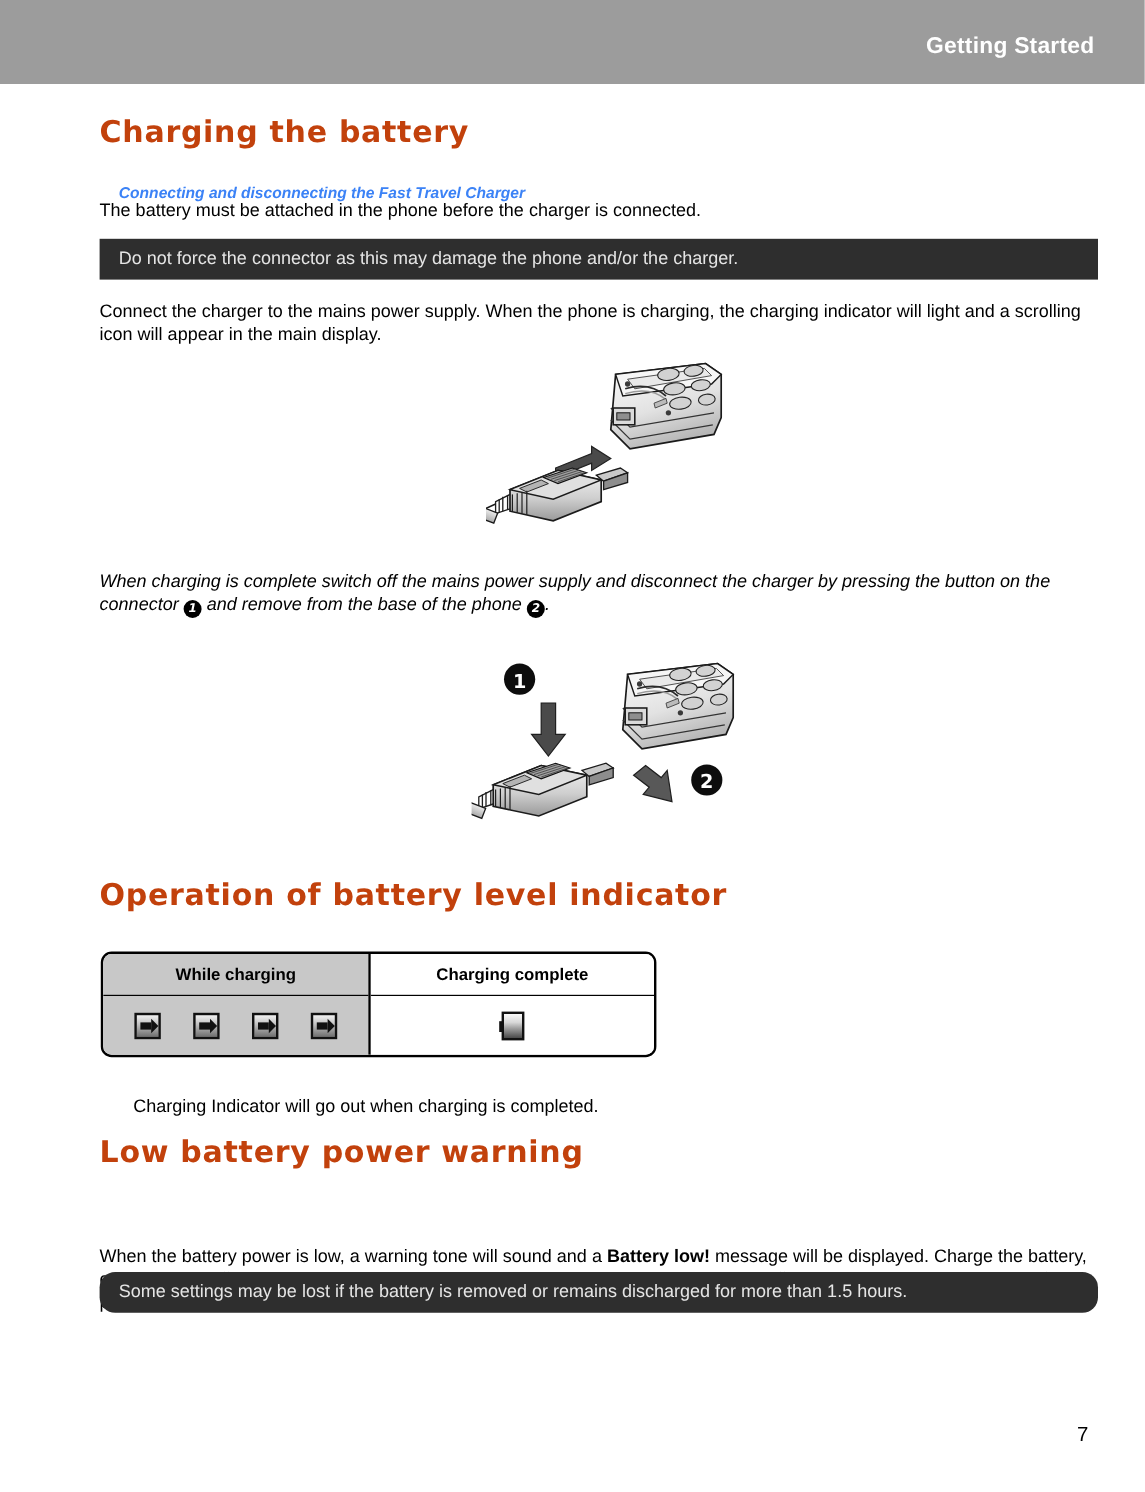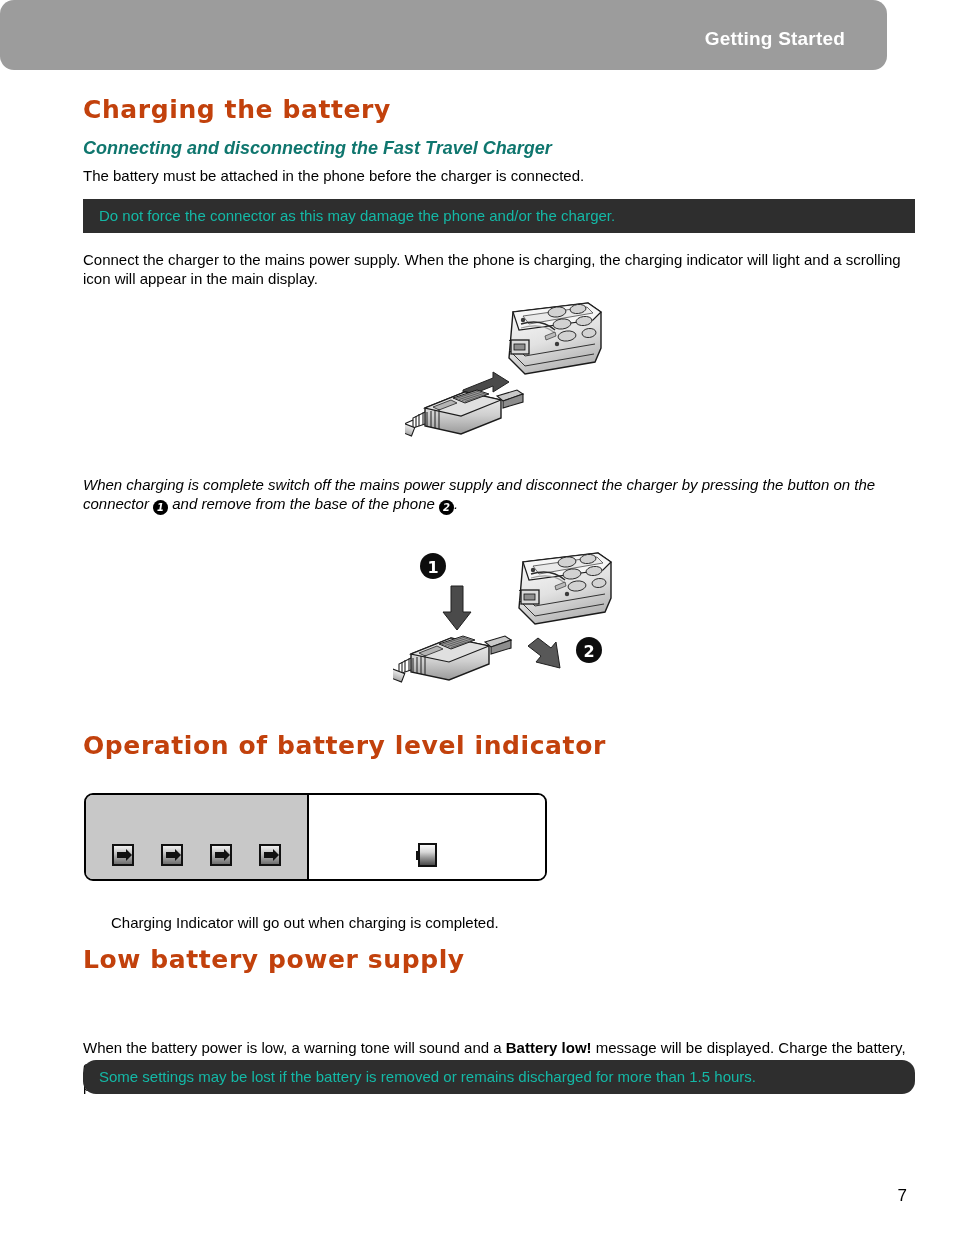--- a/index.html
+++ b/index.html
@@ -13,25 +13,24 @@
     position: relative;
     font-family: "Liberation Sans", sans-serif;
     color: #000000;
     overflow: hidden;
   }
 
   
   .page-header {
     position: absolute;
     left: 0; top: 0;
-    width: 887px;
+    width: 954px;
     height: 70px;
     background: #9c9c9c;
     box-sizing: border-box;
-    border-radius: 14px;
   }
   .page-header .header-title {
     position: absolute;
     right: 42px;
     top: 28px;
     font-size: 19px;
     font-weight: bold;
     color: #ffffff;
     letter-spacing: .2px;
     white-space: nowrap;
@@ -50,41 +49,41 @@
     font-size: 25px;
     font-weight: bold;
     letter-spacing: .6px;
     margin: 0;
     padding: 0;
     line-height: 1.1;
     color: #c2410c;
   }
 
   h2.sub-title {
-    font-size: 18px;
+    font-size: 13px;
     font-weight: bold;
     font-style: italic;
-    margin: 0;
+    margin: 16px;
     padding: 0;
     line-height: 1.15;
-    color: #0f766e;
+    color: #3b82f6;
   }
 
   p.body-text {
     font-size: 15px;
     line-height: 19px;
     margin: 0;
     padding: 0;
     color: #000;
   }
   p.body-text b { font-weight: bold; }
 
   .note-box {
     background: #2e2e2e;
-    color: #14b8a6;
+    color: #e5e5e5;
     font-size: 15px;
     line-height: 19px;
     padding: 7px 0 8px 16px;
     box-sizing: border-box;
     width: 832px;
   }
 
   
   .num-marker {
     display: inline-block;
@@ -392,45 +391,47 @@
         <circle cx="196" cy="100" r="13" fill="#0d0d0d"></circle>
         <text x="196" y="107" font-family="DejaVu Sans, sans-serif" font-size="16" font-weight="bold" fill="#ffffff" text-anchor="middle">2</text>
       </g>
     </svg>
   </div>
 
   <h1 class="section-title" style="position:absolute; left:0; top:662px;">Operation of battery level indicator</h1>
 
   <p class="body-text" style="position:absolute; left:0; top:843px;margin-left:28px;">Charging Indicator will go out when charging is completed.</p>
 
-  <h1 class="section-title" style="position:absolute; left:0; top:876px;">Low battery power supply</h1>
+  <h1 class="section-title" style="position:absolute; left:0; top:876px;">Low battery power warning</h1>
 
   <p class="body-text" style="position:absolute; left:0; top:968px; width:828px;"><span>When the battery power is low, a warning tone will sound and a </span><b>Battery low!</b><span> message will be displayed. Charge the battery, or the phone will be switched off in 2 minutes. (See “Charging the battery” above.) Calls can be made and received while the phone is charging.</span></p>
 
   <div class="note-box" style="position:absolute; left:0; top:990px;border-radius:13px;">Some settings may be lost if the battery is removed or remains discharged for more than 1.5 hours.</div>
 
 </div>
 
 <div class="batt-table">
   <div class="col-left">
+    <div class="hdr-row">While charging</div>
     <div class="val-row">
       <span class="chg-icon">
           <span class="arrow"></span>
         </span>
       <span class="chg-icon">
           <span class="arrow"></span>
         </span>
       <span class="chg-icon">
           <span class="arrow"></span>
         </span>
       <span class="chg-icon">
           <span class="arrow"></span>
         </span>
     </div>
   </div>
   <div class="col-right">
+    <div class="hdr-row">Charging complete</div>
     <div class="val-row">
       <span class="batt-full"></span>
     </div>
   </div>
 </div>
 
 <div class="page-number">7</div>
 
 </body></html>

